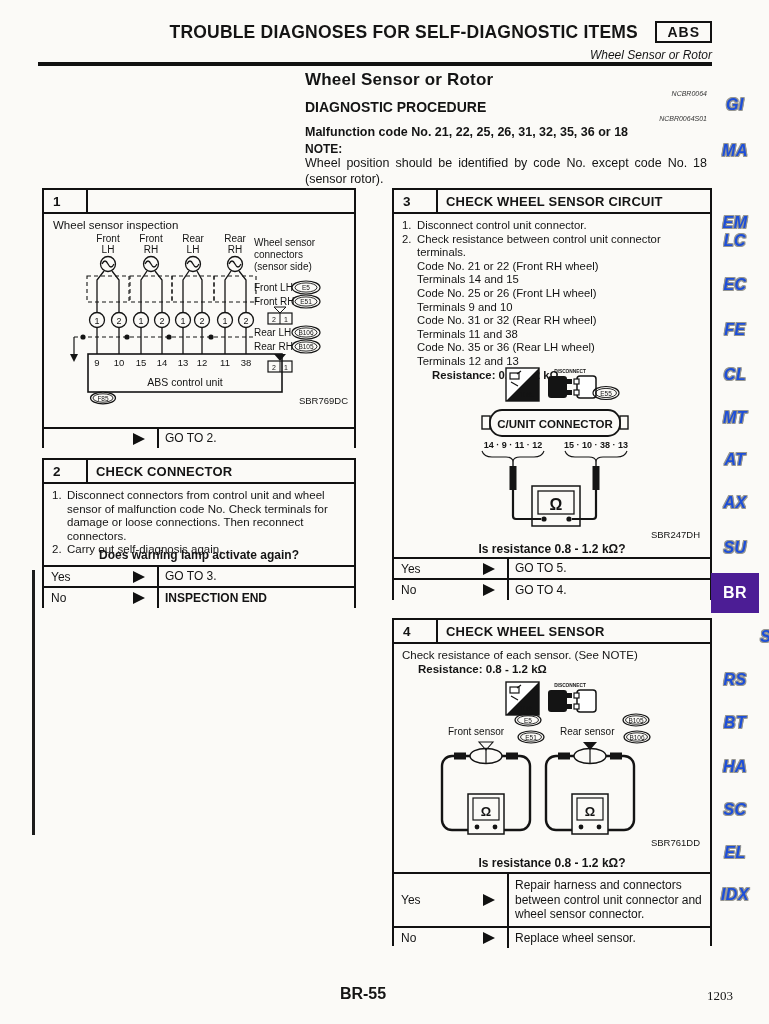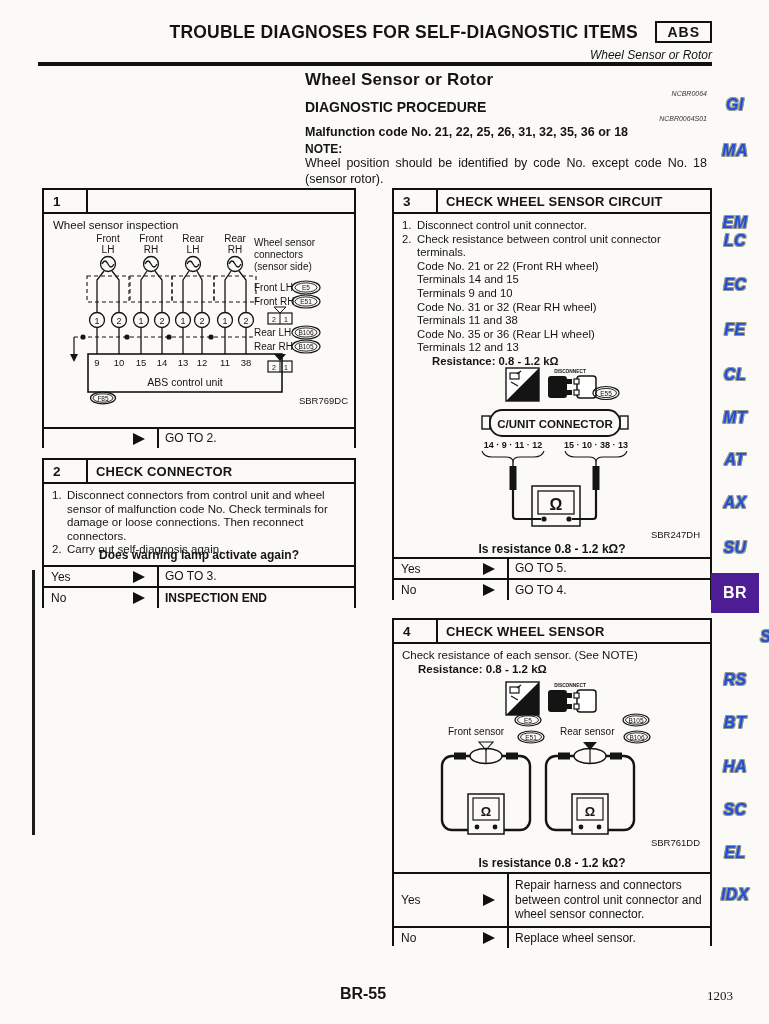--- a/index.html
+++ b/index.html
@@ -273,20 +273,21 @@
       <div class="li">
           <span class="n">1.</span>
           <span class="t">Disconnect control unit connector.</span>
         </div>
       <div class="li">
           <span class="n">2.</span>
           <span class="t">Check resistance between control unit connector terminals.</span>
         </div>
       <div class="sub-detail">Code No. 21 or 22 (Front RH wheel)</div>
       <div class="sub-detail">Terminals 14 and 15</div>
+      <div class="sub-detail">Code No. 25 or 26 (Front LH wheel)</div>
       <div class="sub-detail">Terminals 9 and 10</div>
       <div class="sub-detail">Code No. 31 or 32 (Rear RH wheel)</div>
       <div class="sub-detail">Terminals 11 and 38</div>
       <div class="sub-detail">Code No. 35 or 36 (Rear LH wheel)</div>
       <div class="sub-detail">Terminals 12 and 13</div>
       <div class="resist">Resistance: 0.8 - 1.2 kΩ</div>
     </div>
 
     <svg style="position:absolute; left:4px; top:172px;" width="312" height="180" viewBox="0 0 312 180">
 

